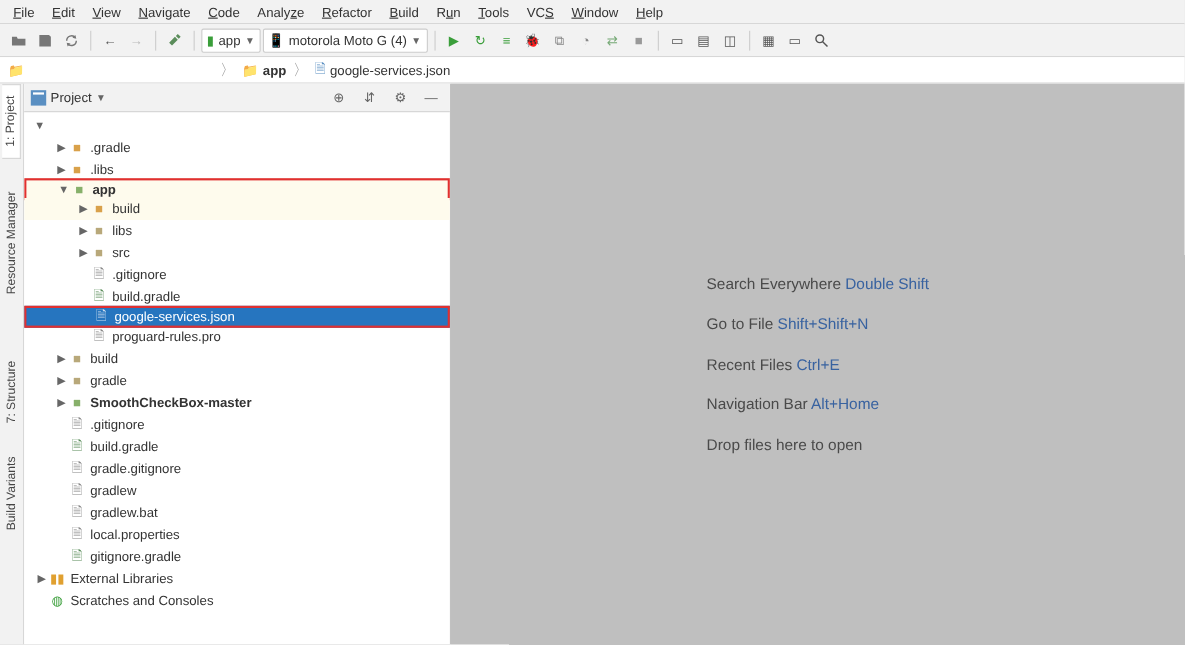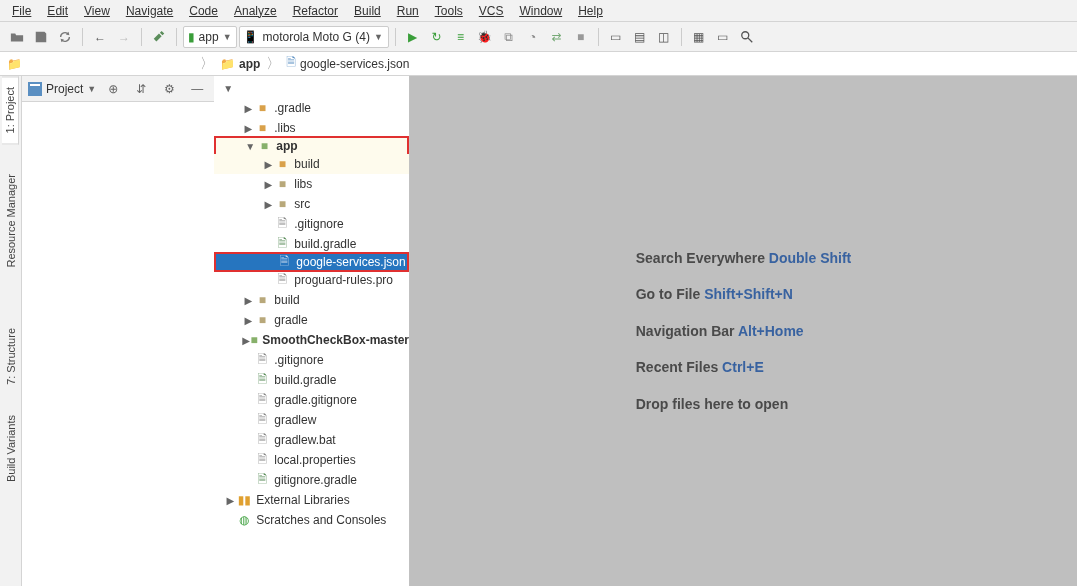--- a/index.html
+++ b/index.html
@@ -1,51 +1,51 @@
 <!DOCTYPE html>
 <html><head>
 <meta charset="utf-8">
 <style>
 * { box-sizing: border-box; margin: 0; padding: 0; }
 body { font-family: "Segoe UI", Tahoma, sans-serif; font-size: 12px; color: #333; background: #fff; width: 1077px; height: 586px; overflow: hidden; display: flex; flex-direction: column; }
 .menubar { display: flex; align-items: center; height: 22px; background: #f2f2f2; border-bottom: 1px solid #d4d4d4; padding: 0 4px; }
-.menubar .menu-item { padding: 2px 8px; cursor: default; text-decoration: underline; }
+.menubar .menu-item { padding: 2px 8px; cursor: default; }
 .menubar .menu-item u { text-decoration: underline; }
 .toolbar { display: flex; align-items: center; height: 30px; background: #f2f2f2; border-bottom: 1px solid #d4d4d4; padding: 0 6px; gap: 2px; }
 .tb-btn { width: 22px; height: 22px; display: flex; align-items: center; justify-content: center; cursor: pointer; border-radius: 2px; color: #555; }
 .sep { width: 1px; height: 18px; background: #ccc; margin: 0 4px; }
 .combo { display: flex; align-items: center; height: 22px; border: 1px solid #ccc; border-radius: 2px; padding: 0 4px; background: #fff; gap: 4px; font-size: 12px; }
 .combo .drop { font-size: 9px; color: #666; }
 .green { color: #3a9e3a; }
 .breadcrumb-bar { display: flex; align-items: center; height: 24px; background: #fff; border-bottom: 1px solid #d4d4d4; padding: 0 4px; gap: 2px; }
 .bc-seg { display: flex; align-items: center; gap: 4px; padding: 1px 4px; }
 .bc-sep { color: #999; font-size: 14px; }
 .workspace { flex: 1; display: flex; overflow: hidden; }
 .gutter-left { width: 22px; background: #f2f2f2; border-right: 1px solid #d4d4d4; display: flex; flex-direction: column; align-items: center; }
 .gutter-tab { writing-mode: vertical-rl; transform: rotate(180deg); padding: 10px 2px; font-size: 11px; color: #444; display: flex; align-items: center; gap: 4px; cursor: pointer; }
 .gutter-tab.active { background: #fff; border: 1px solid #d4d4d4; border-right: none; }
-.project-panel { width: 388px; background: #fff; display: flex; flex-direction: row; border-right: 1px solid #c1c1c1; }
+.project-panel { width: 388px; background: #fff; display: flex; flex-direction: column; border-right: 1px solid #c1c1c1; }
 .panel-header { display: flex; align-items: center; height: 26px; background: #f2f2f2; border-bottom: 1px solid #d4d4d4; padding: 0 6px; gap: 6px; }
 .panel-header .title { font-weight: 400; flex: 1; display: flex; align-items: center; gap: 4px; }
 .panel-header .hicon { width: 22px; height: 22px; display: flex; align-items: center; justify-content: center; color: #666; cursor: pointer; }
 .tree { flex: 1; overflow: auto; padding-top: 2px; }
 .tree-row { display: flex; align-items: center; height: 20px; padding-left: 8px; white-space: nowrap; cursor: default; }
 .tree-row.selected { background: #2675bf; color: #fff; }
 .arrow { width: 12px; display: inline-flex; justify-content: center; font-size: 10px; color: #666; }
 .node-icon { width: 16px; height: 16px; display: inline-flex; align-items: center; justify-content: center; margin-right: 4px; font-size: 12px; }
 .folder { color: #b8a87a; }
 .folder-orange { color: #d9a14a; }
 .folder-green { color: #87b06a; }
 .file-gray { color: #888; }
 .file-green { color: #5b8d5b; }
 .file-blue { color: #5a8fc2; }
 .hl-box { border: 2px solid #e03030; margin: -2px 0; }
 .bold { font-weight: 600; }
 .editor-area { flex: 1; background: #bfbfbf; display: flex; align-items: center; justify-content: center; }
-.hints { text-align: left; color: #4a4a4a; font-size: 14px; line-height: 2.6; font-weight: bold; }
+.hints { text-align: left; color: #4a4a4a; font-size: 14px; line-height: 2.6; }
 .hints .link { color: #3862a0; }
 .icon-svg { width: 14px; height: 14px; }
 .proj-icon { width: 14px; height: 14px; background: #5a8fc2; display: inline-block; position: relative; }
 .proj-icon::before { content: ""; position: absolute; top: 2px; left: 2px; right: 2px; height: 2px; background: #fff; }
 .lib-icon { color: #e0a030; }
 .scratch-icon { color: #3a9e3a; }
 </style>
 </head>
 <body>
 
@@ -297,18 +297,18 @@
           <span class="node-icon scratch-icon">◍</span>
           <span>Scratches and Consoles</span>
         </div>
     </div>
   </div>
 
   <div class="editor-area">
     <div class="hints">
       <div><span>Search Everywhere </span><span class="link">Double Shift</span></div>
       <div><span>Go to File </span><span class="link">Shift+Shift+N</span></div>
+      <div><span>Recent Files </span><span class="link">Ctrl+E</span></div>
       <div><span>Navigation Bar </span><span class="link">Alt+Home</span></div>
-      <div><span>Recent Files </span><span class="link">Ctrl+E</span></div>
       <div><span>Drop files here to open</span></div>
     </div>
   </div>
 </div>
 
 </body></html>

